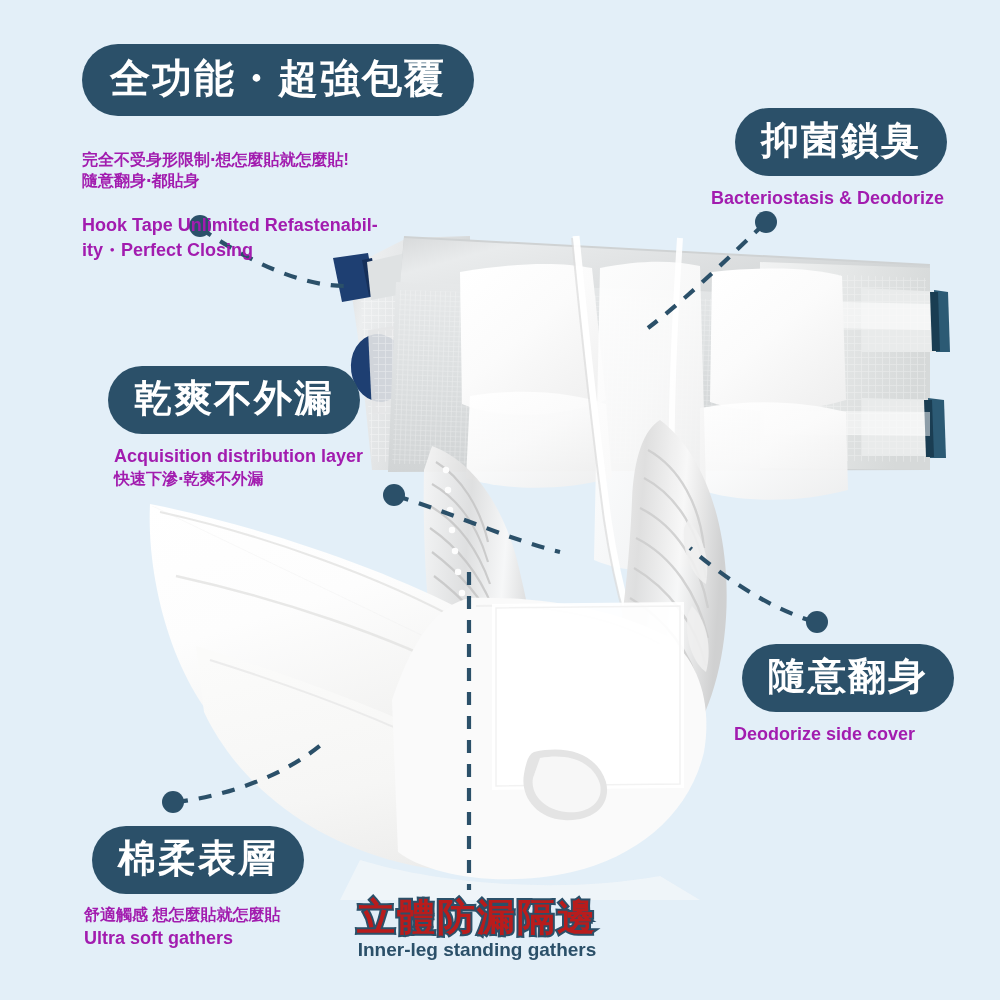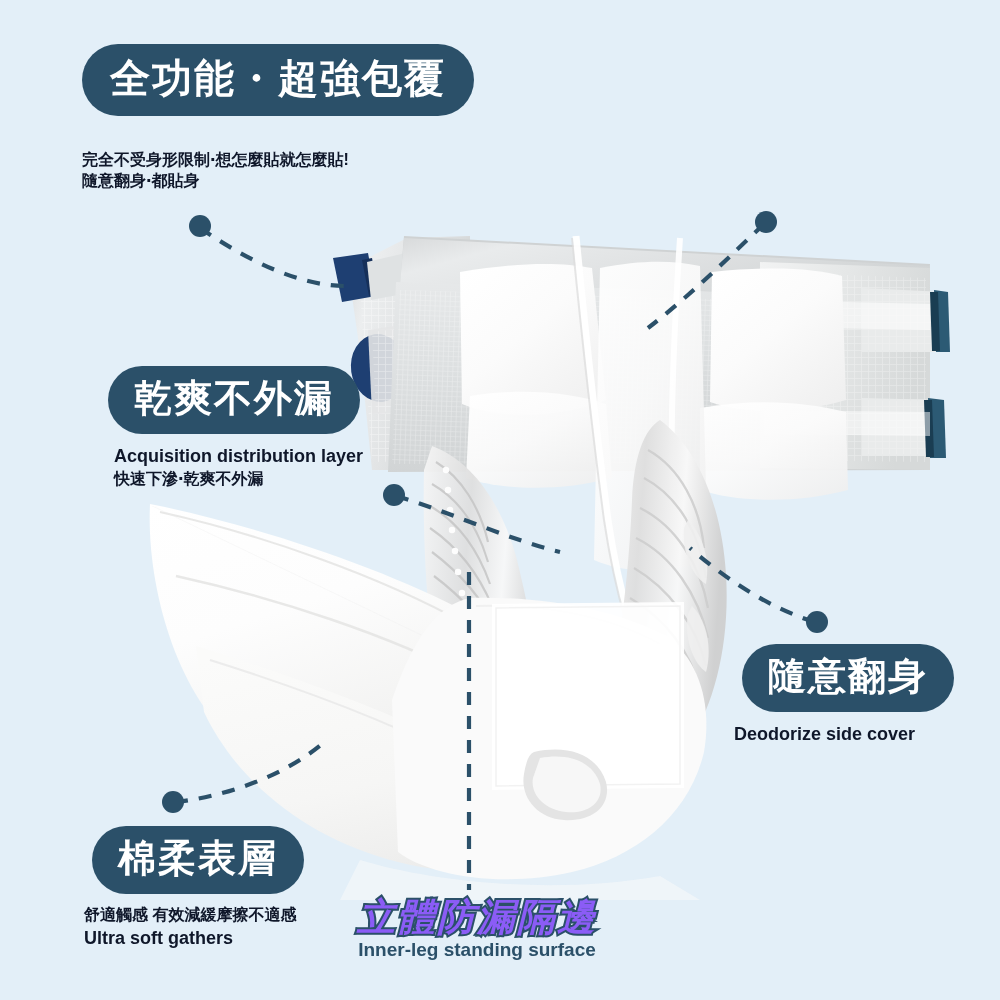--- a/index.html
+++ b/index.html
@@ -56,40 +56,39 @@
   }
   .pill-lg {
     font-size: 40px;
     padding: 14px 28px 18px 28px;
   }
   .pill-md {
     font-size: 38px;
     padding: 13px 26px 17px 26px;
   }
   .sub {
-    color: #0f172a;
+    color: #a21caf;
     font-weight: bold;
     line-height: 1.35;
     white-space: pre-line;
   }
   .sub-cn { font-size: 16px; }
   .sub-en { font-size: 18px; }
   .sub-block { margin-top: 9px; }
 
   
   .outline-title {
     font-size: 38px;
     font-weight: bold;
     letter-spacing: 2px;
-    color: #8b5cf6;
+    color: #b91c1c;
     -webkit-text-stroke: 4px #2b5069;
     paint-order: stroke fill;
     line-height: 1.05;
     white-space: nowrap;
-    font-style: italic;
   }
   .outline-sub {
     font-size: 19px;
     font-weight: bold;
     color: #2b5069;
     white-space: nowrap;
     margin-top: 1px;
   }
 
   
@@ -338,45 +337,53 @@
       <circle cx="817" cy="622" r="11"></circle>
       <circle cx="173" cy="802" r="11"></circle>
     </g>
   </svg>
 
   <div class="callout" id="callout-full-coverage">
     <div class="pill pill-lg">全功能・超強包覆</div>
     <div class="sub sub-block">
       <div class="sub sub-cn">完全不受身形限制‧想怎麼貼就怎麼貼!
 隨意翻身‧都貼身</div>
-    </div>
-  </div>
-
+      <div class="sub sub-en">Hook Tape Unlimited Refastenabil-
+ity・Perfect Closing</div>
+    </div>
+  </div>
+
+  <div class="callout" id="callout-antibacterial">
+    <div class="pill pill-md">抑菌鎖臭</div>
+    <div class="sub-block">
+      <div class="sub sub-en">Bacteriostasis &amp; Deodorize</div>
+    </div>
+  </div>
 
   <div class="callout" id="callout-dryness">
     <div class="pill pill-md">乾爽不外漏</div>
     <div class="sub-block">
       <div class="sub sub-en">Acquisition distribution layer</div>
       <div class="sub sub-cn">快速下滲‧乾爽不外漏</div>
     </div>
   </div>
 
   <div class="callout" id="callout-breathable">
     <div class="pill pill-md">隨意翻身</div>
     <div class="sub-block">
       <div class="sub sub-en">Deodorize side cover</div>
     </div>
   </div>
 
   <div class="callout" id="callout-soft">
     <div class="pill pill-md">棉柔表層</div>
     <div class="sub-block">
-      <div class="sub sub-cn">舒適觸感 有效減緩摩擦不適感</div>
+      <div class="sub sub-cn">舒適觸感 想怎麼貼就怎麼貼</div>
       <div class="sub sub-en">Ultra soft gathers</div>
     </div>
   </div>
 
   <div class="callout" id="callout-gathers">
     <div class="outline-title">立體防漏隔邊</div>
-    <div class="outline-sub">Inner-leg standing surface</div>
+    <div class="outline-sub">Inner-leg standing gathers</div>
   </div>
 
 </div>
 
 </body></html>

